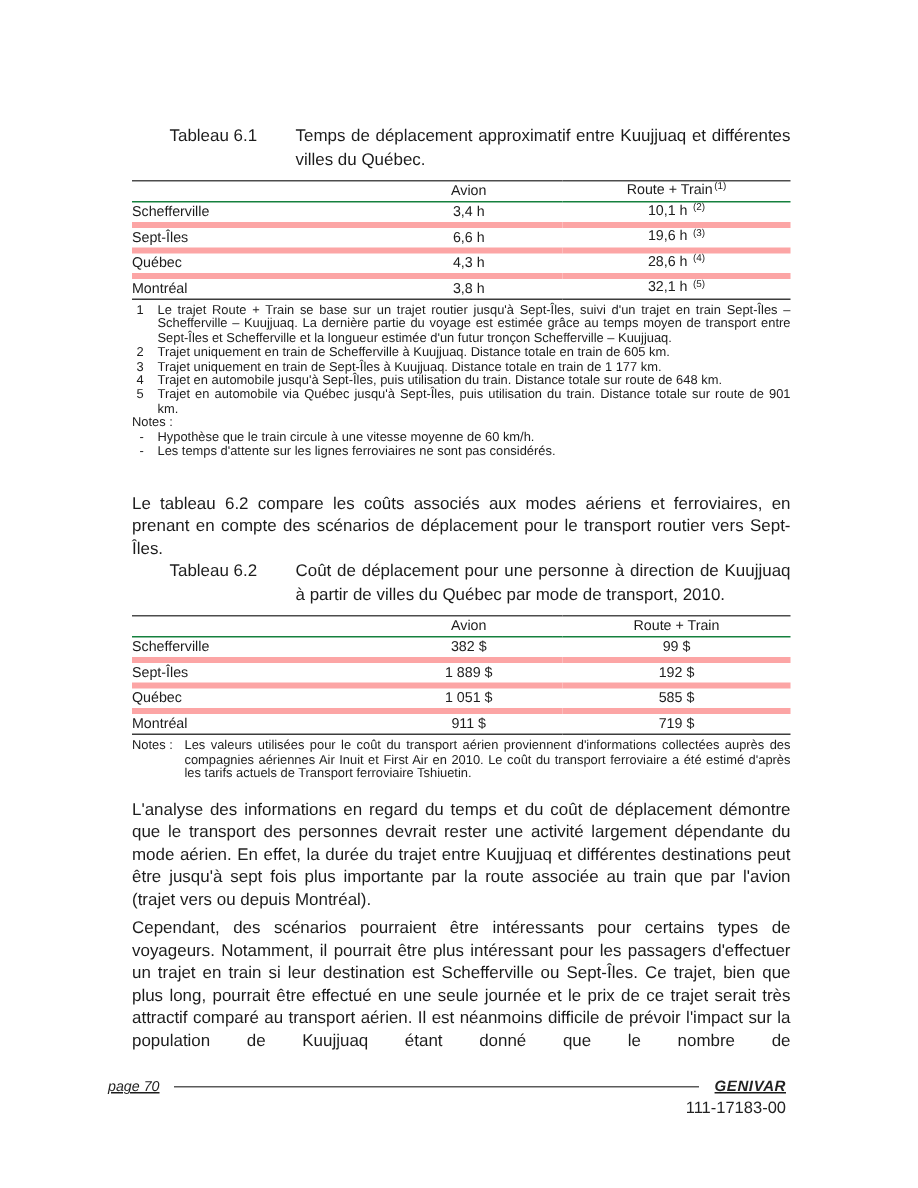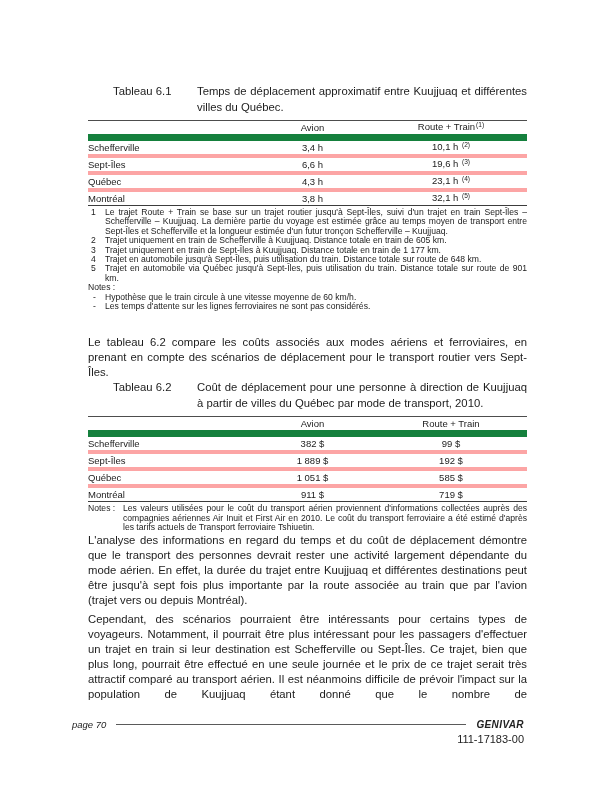--- a/index.html
+++ b/index.html
@@ -37,57 +37,57 @@
   .dtable col.c3 { width: 152px; }
   .dtable th, .dtable td {
     font-weight: normal;
     padding: 0;
     text-align: left;
     white-space: nowrap;
     overflow: visible;
   }
   .dtable th:nth-child(2), .dtable td:nth-child(2),
   .dtable th:nth-child(3), .dtable td:nth-child(3) { text-align: center; }
-  .dtable thead tr { border-top: 1px solid #4d4d4d; border-bottom: 7px solid #15803d; }
+  .dtable thead tr { border-top: 1px solid #4d4d4d; border-bottom: 1px solid #15803d; }
   .dtable tbody tr { border-bottom: 4px solid #fca5a5; }
   .dtable tbody tr:last-child { border-bottom: 1.5px solid #3c3c3c; }
   .t1 { margin-top: 5px; }
   .t1 th, .t1 td { line-height: 12px; }
   .t2 { margin-top: 5px; }
   .t2 th, .t2 td { line-height: 13px; }
   .sup { font-size: 6.6px; position: relative; top: -3.2px; margin-left: 1px; }
 
   
   .fnotes { margin-top: 2px; font-size: 8.6px; line-height: 9.4px; }
   .fn { position: relative; padding-left: 17px; text-align: justify; }
   .fn-num { position: absolute; left: 3px; top: 0; }
   .notes-label { margin: 0; }
   .note-item { position: relative; padding-left: 17px; }
   .note-dash { position: absolute; left: 5px; top: 0; }
 
   
   .para { font-size: 11.3px; line-height: 15px; text-align: justify; }
   .p1 { margin-top: 24px; }
-  .p2 { }
+  .p2 { margin-top: 12px; }
   .p3 { margin-top: 4px; text-align-last: justify; }
 
   
   .tnotes {
     position: relative;
     margin-top: 2px;
     padding-left: 35px;
     font-size: 8.6px;
     line-height: 9.4px;
     text-align: justify;
   }
   .tnotes-label { position: absolute; left: 0; top: 0; }
 
   
   .footer { position: absolute; left: 72px; top: 719px; width: 452px; }
-  .footer-row { display: flex; align-items: center; }
+  .footer-row { display: flex; align-items: center; text-decoration: underline; }
   .page-label { flex: none; font-style: italic; font-size: 9.5px; color: #222; }
   .footer-rule { flex: 1; height: 0; border-top: 1px solid #5a5a5a; margin: 0 10px; }
   .company { flex: none; font-style: italic; font-weight: bold; font-size: 10px; letter-spacing: 0.4px; color: #222; text-align: center; }
   .doc-number { text-align: right; font-size: 11px; margin-top: 3px; color: #222; }
 </style>
 </head>
 <body>
 
 <div class="content">
 
@@ -116,21 +116,21 @@
         <td><span>10,1 h</span> <span class="sup">(2)</span></td>
       </tr>
       <tr>
         <td>Sept-Îles</td>
         <td>6,6 h</td>
         <td><span>19,6 h</span> <span class="sup">(3)</span></td>
       </tr>
       <tr>
         <td>Québec</td>
         <td>4,3 h</td>
-        <td><span>23,1 h</span> <span class="sup">(4)</span></td>
+        <td><span>28,6 h</span> <span class="sup">(4)</span></td>
       </tr>
       <tr>
         <td>Montréal</td>
         <td>3,8 h</td>
         <td><span>32,1 h</span> <span class="sup">(5)</span></td>
       </tr>
     </tbody>
   </table>
 
   <div class="fnotes">

